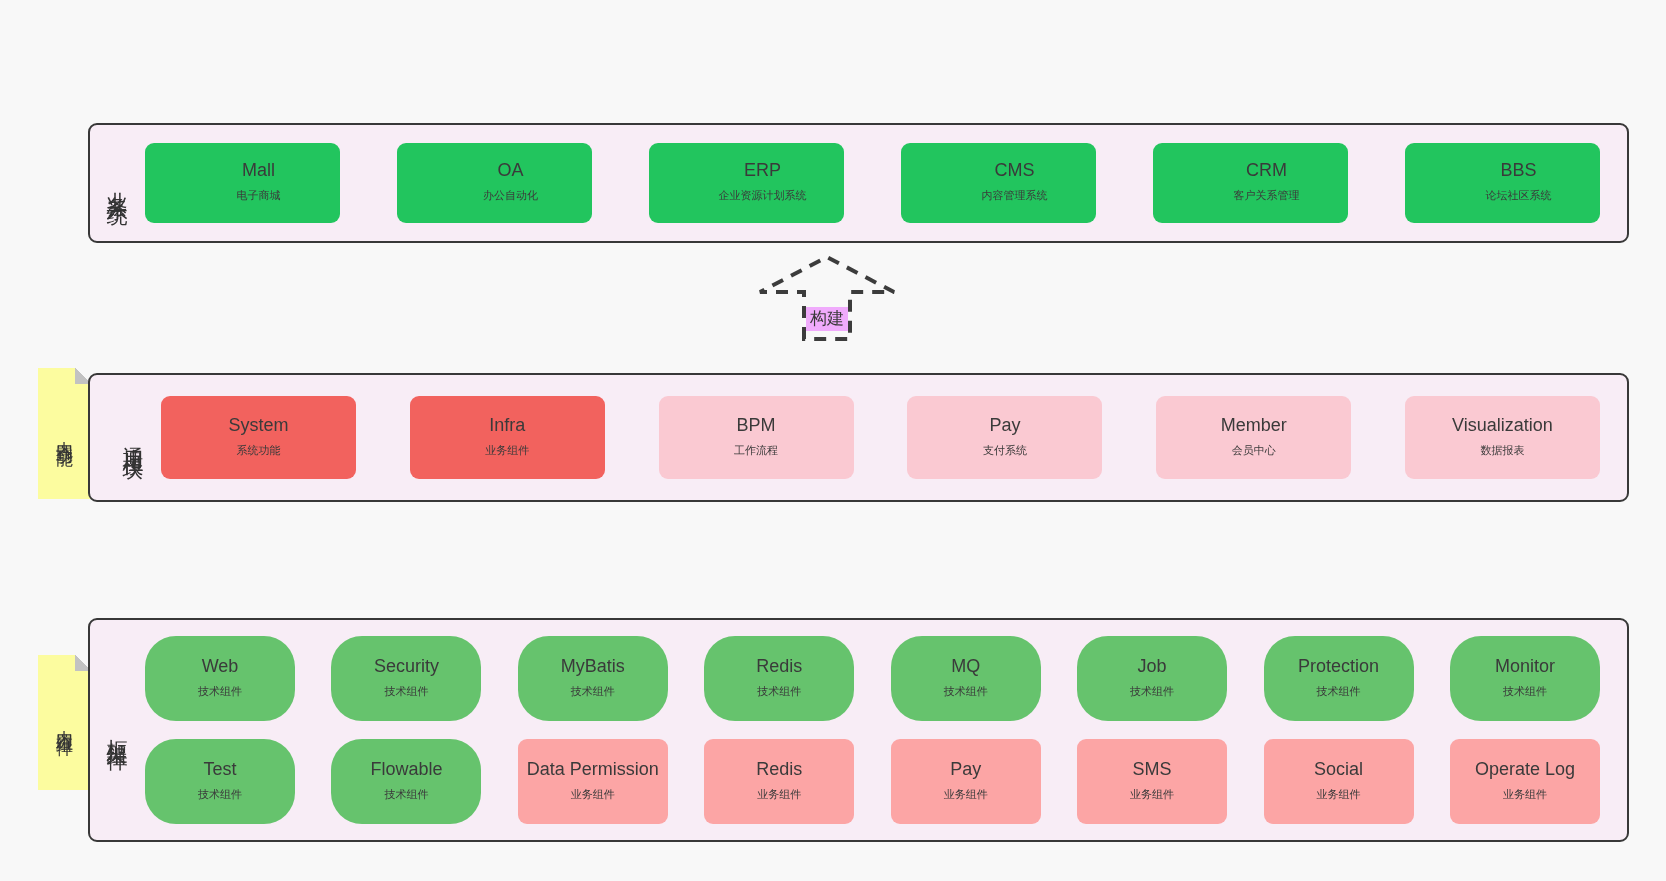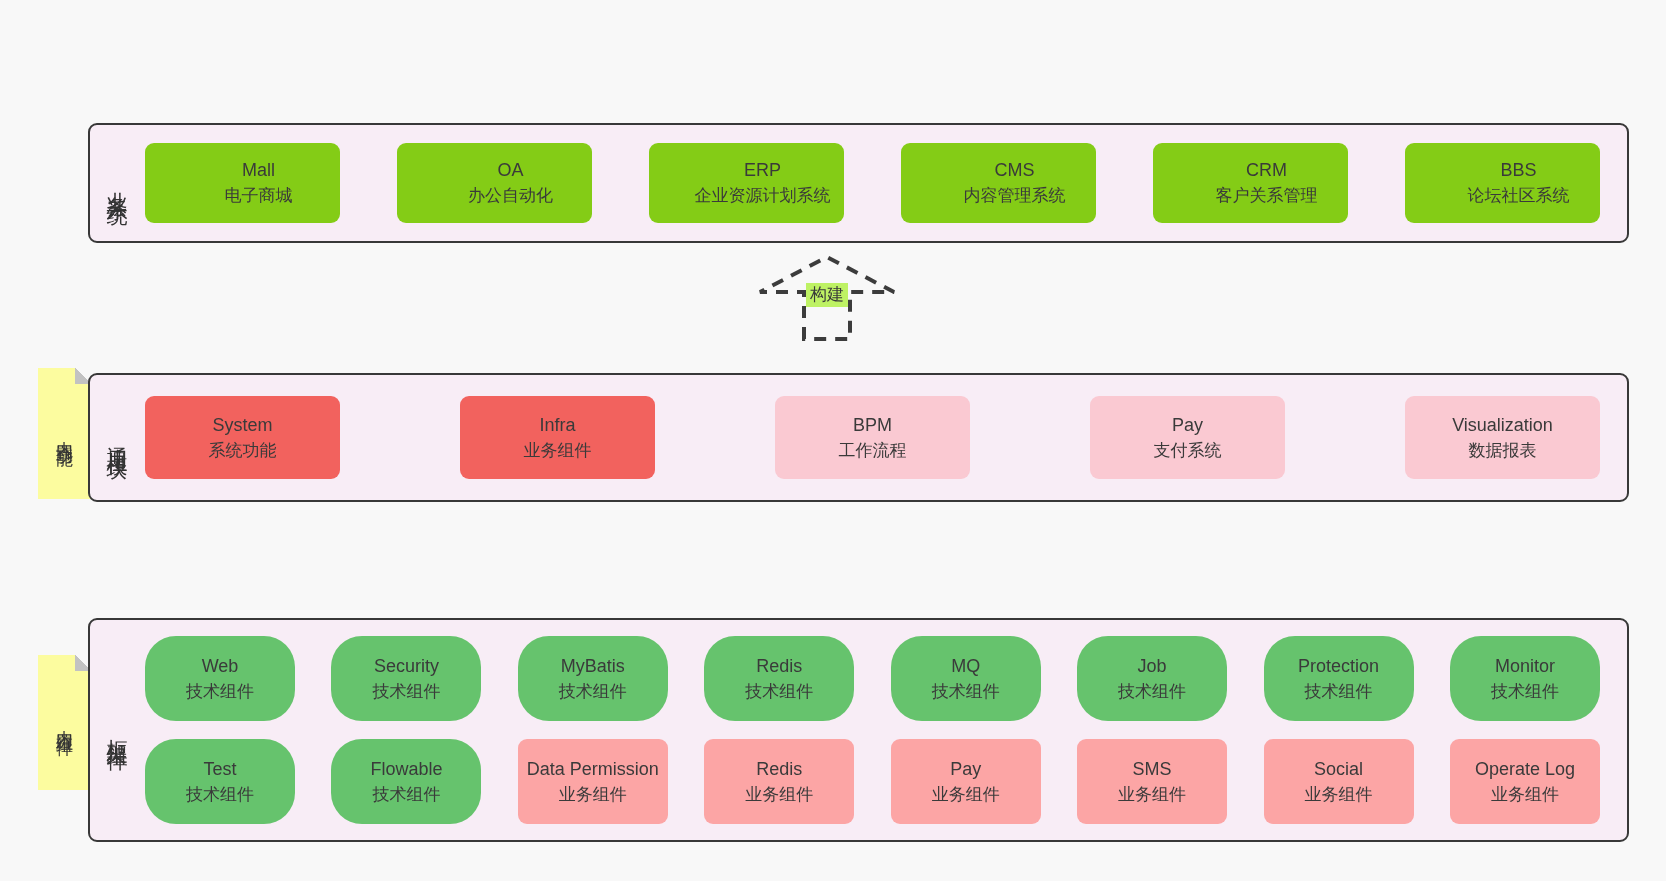--- a/index.html
+++ b/index.html
@@ -10,21 +10,21 @@
     overflow:hidden;
   }
 
   
   .panel {
     position:absolute; left:88px; width:1541px;
     background:#f8edf6; border:2px solid #383838; border-radius:9px;
     display:flex; align-items:center; z-index:2;
   }
   #panel-business   { top:123px; height:120px; }
-  #panel-modules    { top:373px; height:129px; }
+  #panel-modules    { top:373px; height:129px;padding-left:16px; }
   #panel-components { top:618px; height:224px; }
 
   .panel-label { flex:0 0 55px; display:flex; align-items:center; justify-content:center; align-self:stretch; }
   .vtext {
     writing-mode:vertical-rl; text-orientation:upright;
     font-size:21px; letter-spacing:4px; color:#333; line-height:1;
   }
 
   .boxes {
     flex:1; display:flex; justify-content:space-between; align-items:center;
@@ -34,23 +34,23 @@
 
   
   .box {
     display:flex; flex-direction:column; justify-content:center; align-items:center;
     border-radius:9px; text-align:center; padding:4px 6px;
   }
   .box-lg { width:195px; height:80px; }
   #panel-modules .box-lg { height:83px; }
   .box-sm { width:150px; height:85px; }
   .box-title { font-size:18px; line-height:25px; }
-  .box-sub   { font-size:17px; line-height:25px; }
-
-  .c-blue        { background:#84cc16;padding-left:38px; }
+  .box-sub   { font-size:11px; line-height:25px; }
+
+  .c-blue        { background:#22c55e;padding-left:38px; }
   .c-red         { background:#f2625e; }
   .c-pink        { background:#fac9d2;align-items:center; }
   .c-green       { background:#66c36d;border-radius:31px; }
   .c-green-light { background:#fca5a5; }
 
   
   .sticky {
     position:absolute; left:38px; width:53px; background:#fcfc9f; z-index:1;
     display:flex; align-items:center; justify-content:center;
   }
@@ -61,22 +61,22 @@
     position:absolute; top:0; right:0; width:16px; height:16px;
     background:linear-gradient(to bottom left, #f8f8f8 0 50%, #c2c2c2 50% 100%);
   }
 
   
   .arrow { position:absolute; width:140px; height:86px; z-index:1; }
   #arrow-build     { left:757px; top:255px; }
   #arrow-implement { left:772px; top:492px; }
   .arrow svg { display:block; width:100%; height:100%; }
   .arrow-label {
-    position:absolute; left:50%; top:28px; transform:translateX(-50%);
-    background:#bef264; padding:1px 4px; font-size:17px; color:#3a3a3a;
+    position:absolute; left:50%; top:52px; transform:translateX(-50%);
+    background:#f0abfc; padding:1px 4px; font-size:17px; color:#3a3a3a;
     white-space:nowrap; line-height:22px;
   }
 </style>
 </head>
 <body>
 
 <div id="canvas">
 
   <div class="sticky" id="sticky-features">
     <div class="fold"></div>
@@ -142,20 +142,24 @@
       </div>
       <div class="box box-lg c-pink">
         <div class="box-title">BPM</div>
         <div class="box-sub">工作流程</div>
       </div>
       <div class="box box-lg c-pink">
         <div class="box-title">Pay</div>
         <div class="box-sub">支付系统</div>
       </div>
       <div class="box box-lg c-pink">
+        <div class="box-title">Member</div>
+        <div class="box-sub">会员中心</div>
+      </div>
+      <div class="box box-lg c-pink">
         <div class="box-title">Visualization</div>
         <div class="box-sub">数据报表</div>
       </div>
     </div>
   </div>
 
 
   <div class="panel" id="panel-components">
     <div class="panel-label">
       <span class="vtext">框架组件</span>

